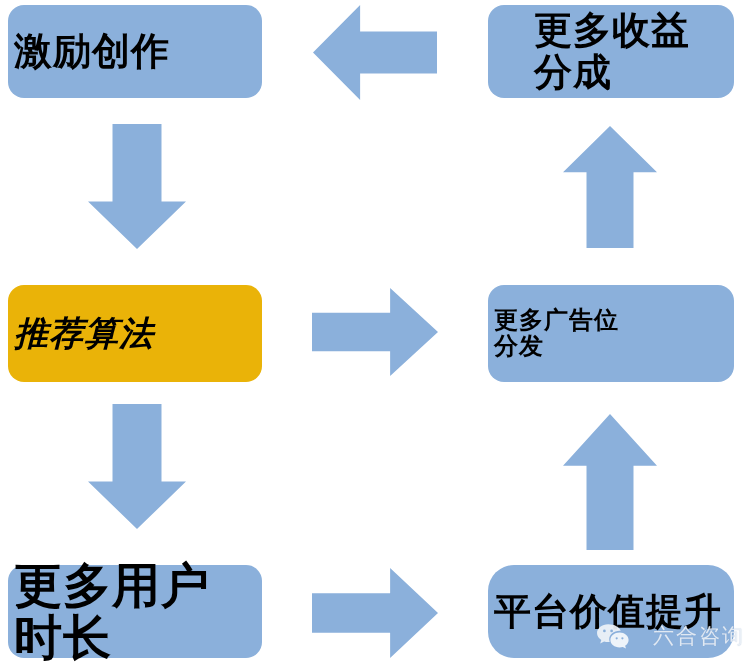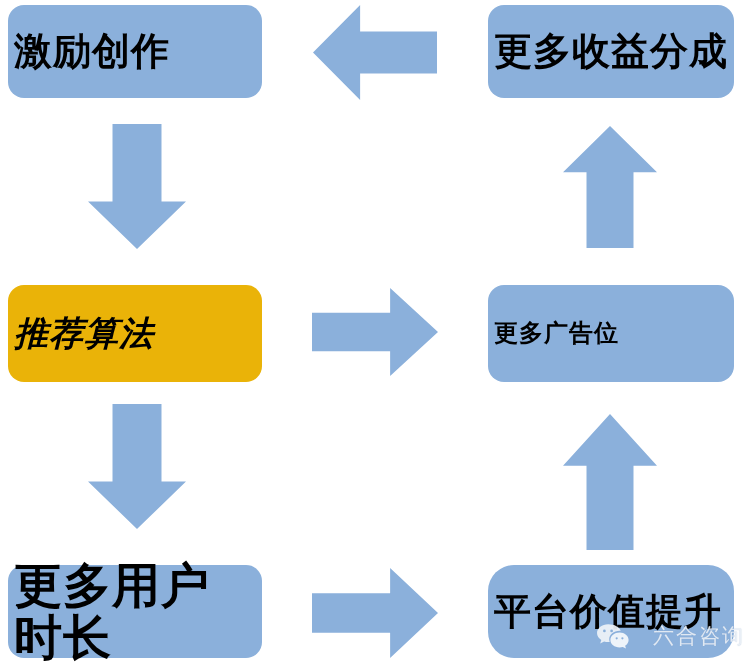--- a/index.html
+++ b/index.html
@@ -28,21 +28,21 @@
     font-weight: bold;
     letter-spacing: 1px;
     line-height: 1.08;
     box-sizing: border-box;
   }
   .node.blue { background: #8BB0DB; }
   .node.red  { background: #eab308; font-style: italic; }
 
   
   .n-incentive        { left: 8px;   top: 5px;   width: 254px; height: 93px;  font-size: 38px; }
-  .n-revenue-share    { left: 488px; top: 5px;   width: 246px; height: 93px;  font-size: 38px; }
+  .n-revenue-share    { left: 488px; top: 5px;   width: 246px; height: 93px;  font-size: 38px; padding-left: 40px; }
   .n-algorithm        { left: 8px;   top: 285px; width: 254px; height: 97px;  font-size: 34px; }
   .n-ad-slots         { left: 488px; top: 285px; width: 246px; height: 97px;  font-size: 24px; }
   .n-user-time        { left: 8px;   top: 565px; width: 254px; height: 93px;  font-size: 48px; }
   .n-platform-value   { left: 488px; top: 565px; width: 246px; height: 93px;  font-size: 37px; border-radius: 26px; }
 
   .node-label { display: block; width: 100%; padding: 0 6px; box-sizing: border-box; }
 
   
   .arrow {
     position: absolute;
@@ -124,20 +124,21 @@
     <span class="node-label">更多收益分成</span>
   </div>
 
   <div class="node red n-algorithm">
     <span class="node-label">推荐算法</span>
   </div>
 
   <div class="node blue n-ad-slots">
     <span class="node-label">
       <span>更多广告位</span><br>
+      <span>分发</span>
     </span>
   </div>
 
   <div class="node blue n-user-time">
     <span class="node-label">更多用户时长</span>
   </div>
 
   <div class="node blue n-platform-value">
     <span class="node-label">平台价值提升</span>
   </div>

